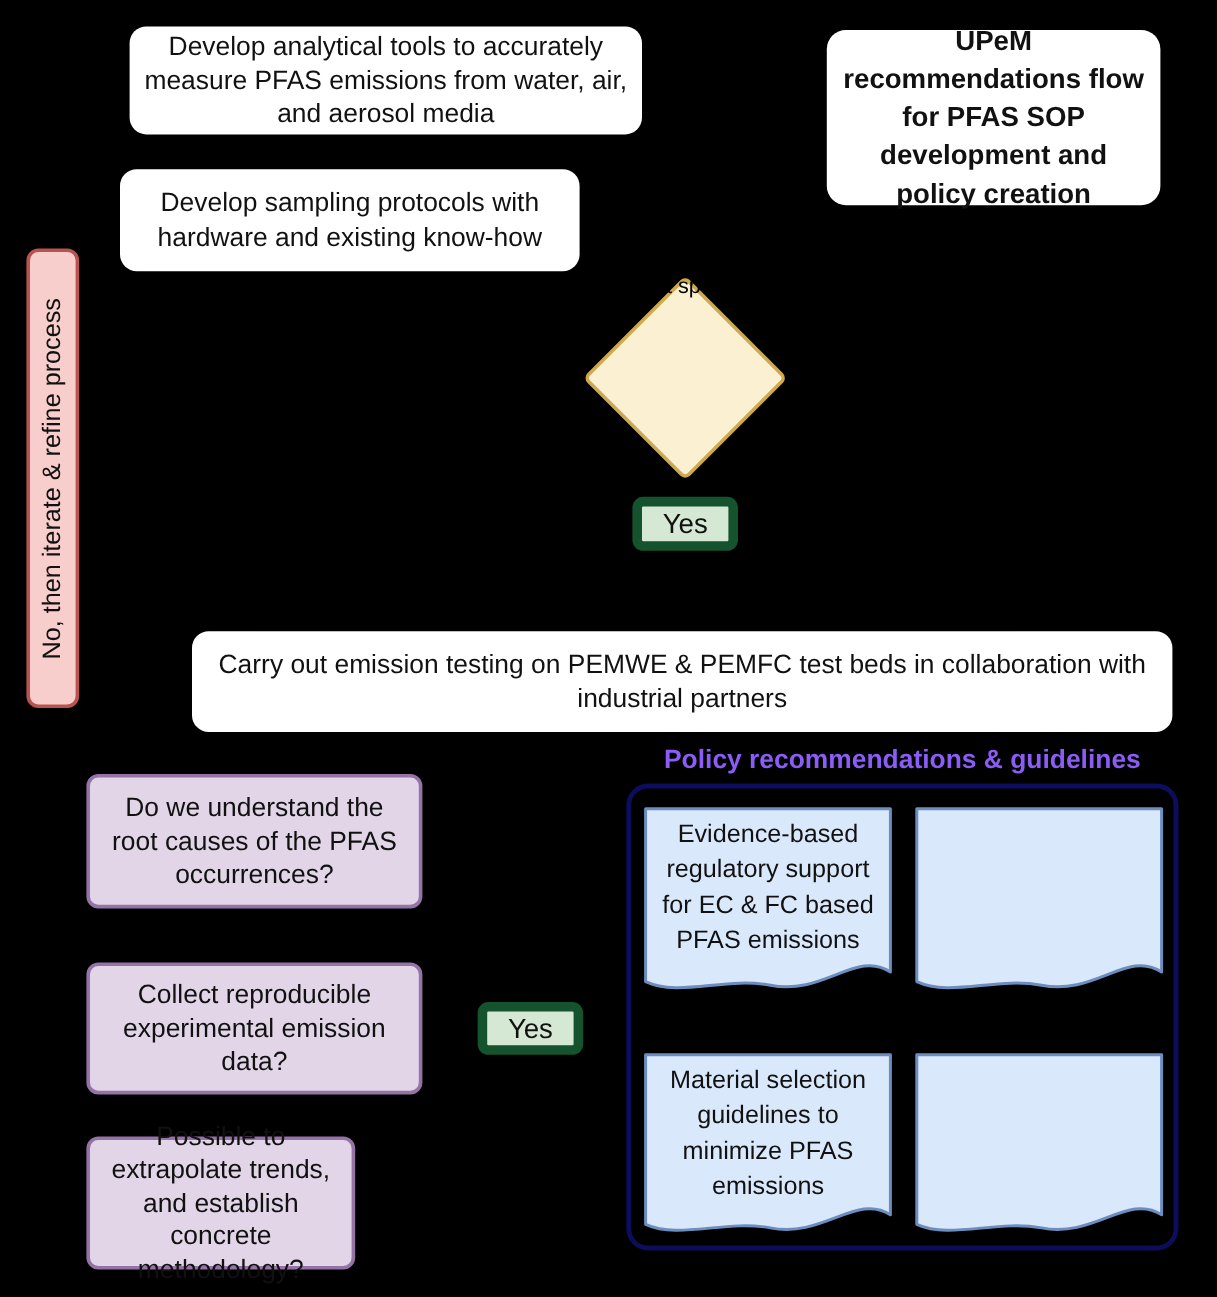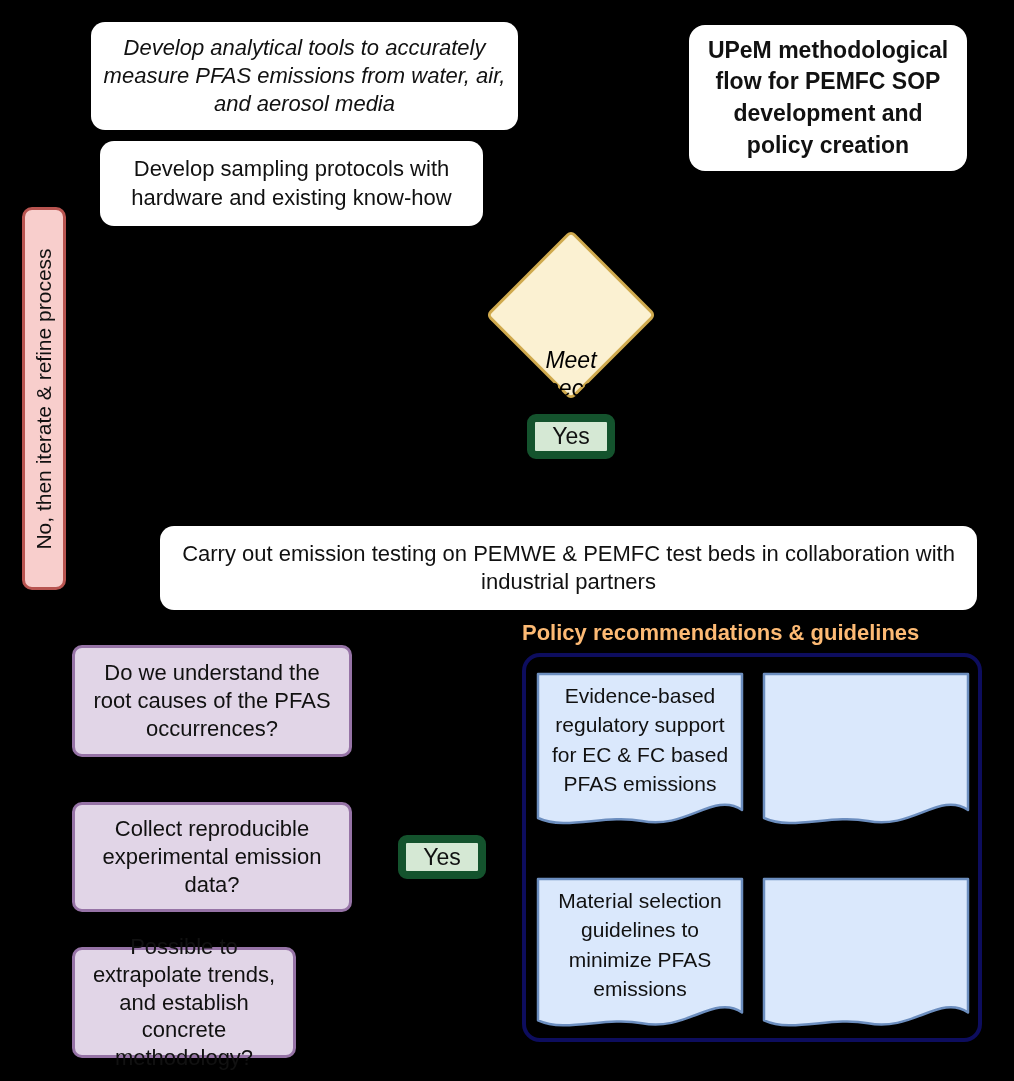--- a/index.html
+++ b/index.html
@@ -61,48 +61,47 @@
     transform: translate(-50%, -50%) rotate(45deg);
     background: #FBF1D2;
     border: 3px solid #CFA94D;
     border-radius: 6px;
     box-sizing: border-box;
   }
   .diamond-label {
     position: absolute;
     inset: 0;
     display: flex;
-    align-items: flex-end;
+    align-items: flex-start;
     justify-content: center;
     text-align: center;
-    font-size: 23px;
+    font-size: 18px;
     line-height: 1.25;
-    font-style: italic;
   }
   .diamond-label .inner { width: 116px; }
   .yes-badge {
     background: #D5E8D4;
     border: 8px solid #14532d;
     border-radius: 9px;
     font-size: 23px;
   }
   .purple-box {
     background: #E1D5E7;
     border: 3px solid #9673A6;
     border-radius: 10px;
     font-size: 22px;
     line-height: 1.26;
     padding: 4px 10px;
   }
   .policy-title {
     position: absolute;
-    text-align: left;
+    text-align: center;
     font-size: 22px;
     font-weight: 700;
-    color: #fdba74;
+    color: #8b5cf6;
   }
   .policy-container {
     position: absolute;
     box-sizing: border-box;
     border: 4px solid #0D0D5E;
     border-radius: 18px;
     background: transparent;
   }
   .doc {
     position: absolute;
@@ -130,30 +129,30 @@
     box-sizing: border-box;
     color: #111111;
   }
   .carry-box .inner { max-width: 790px; }
 </style>
 </head>
 <body>
 
 <div class="stage">
 
-  <div class="node white-box" style="left:91px; top:22px; width:427px; height:108px;font-style:italic;">
+  <div class="node white-box" style="left:108px; top:22px; width:427px; height:90px;">
     <div>Develop analytical tools to accurately measure PFAS emissions from water, air, and aerosol media</div>
   </div>
 
   <div class="node white-box" style="left:100px; top:141px; width:383px; height:85px;">
     <div>Develop sampling protocols with hardware and existing know-how</div>
   </div>
 
   <div class="node title-box" style="left:689px; top:25px; width:278px; height:146px;">
-    <div>UPeM methodological flow for PEMFC SOP development and policy creation</div>
+    <div>UPeM recommendations flow for PFAS SOP development and policy creation</div>
   </div>
 
   <div class="node pink-pill" style="left:22px; top:207px; width:44px; height:383px;">
     <span class="vtext">No, then iterate &amp; refine process</span>
   </div>
 
   <div class="diamond-zone" style="left:485px; top:227px; width:172px; height:176px;">
     <div class="diamond-shape"></div>
     <div class="diamond-label">
       <div class="inner">Meet specs?</div>

